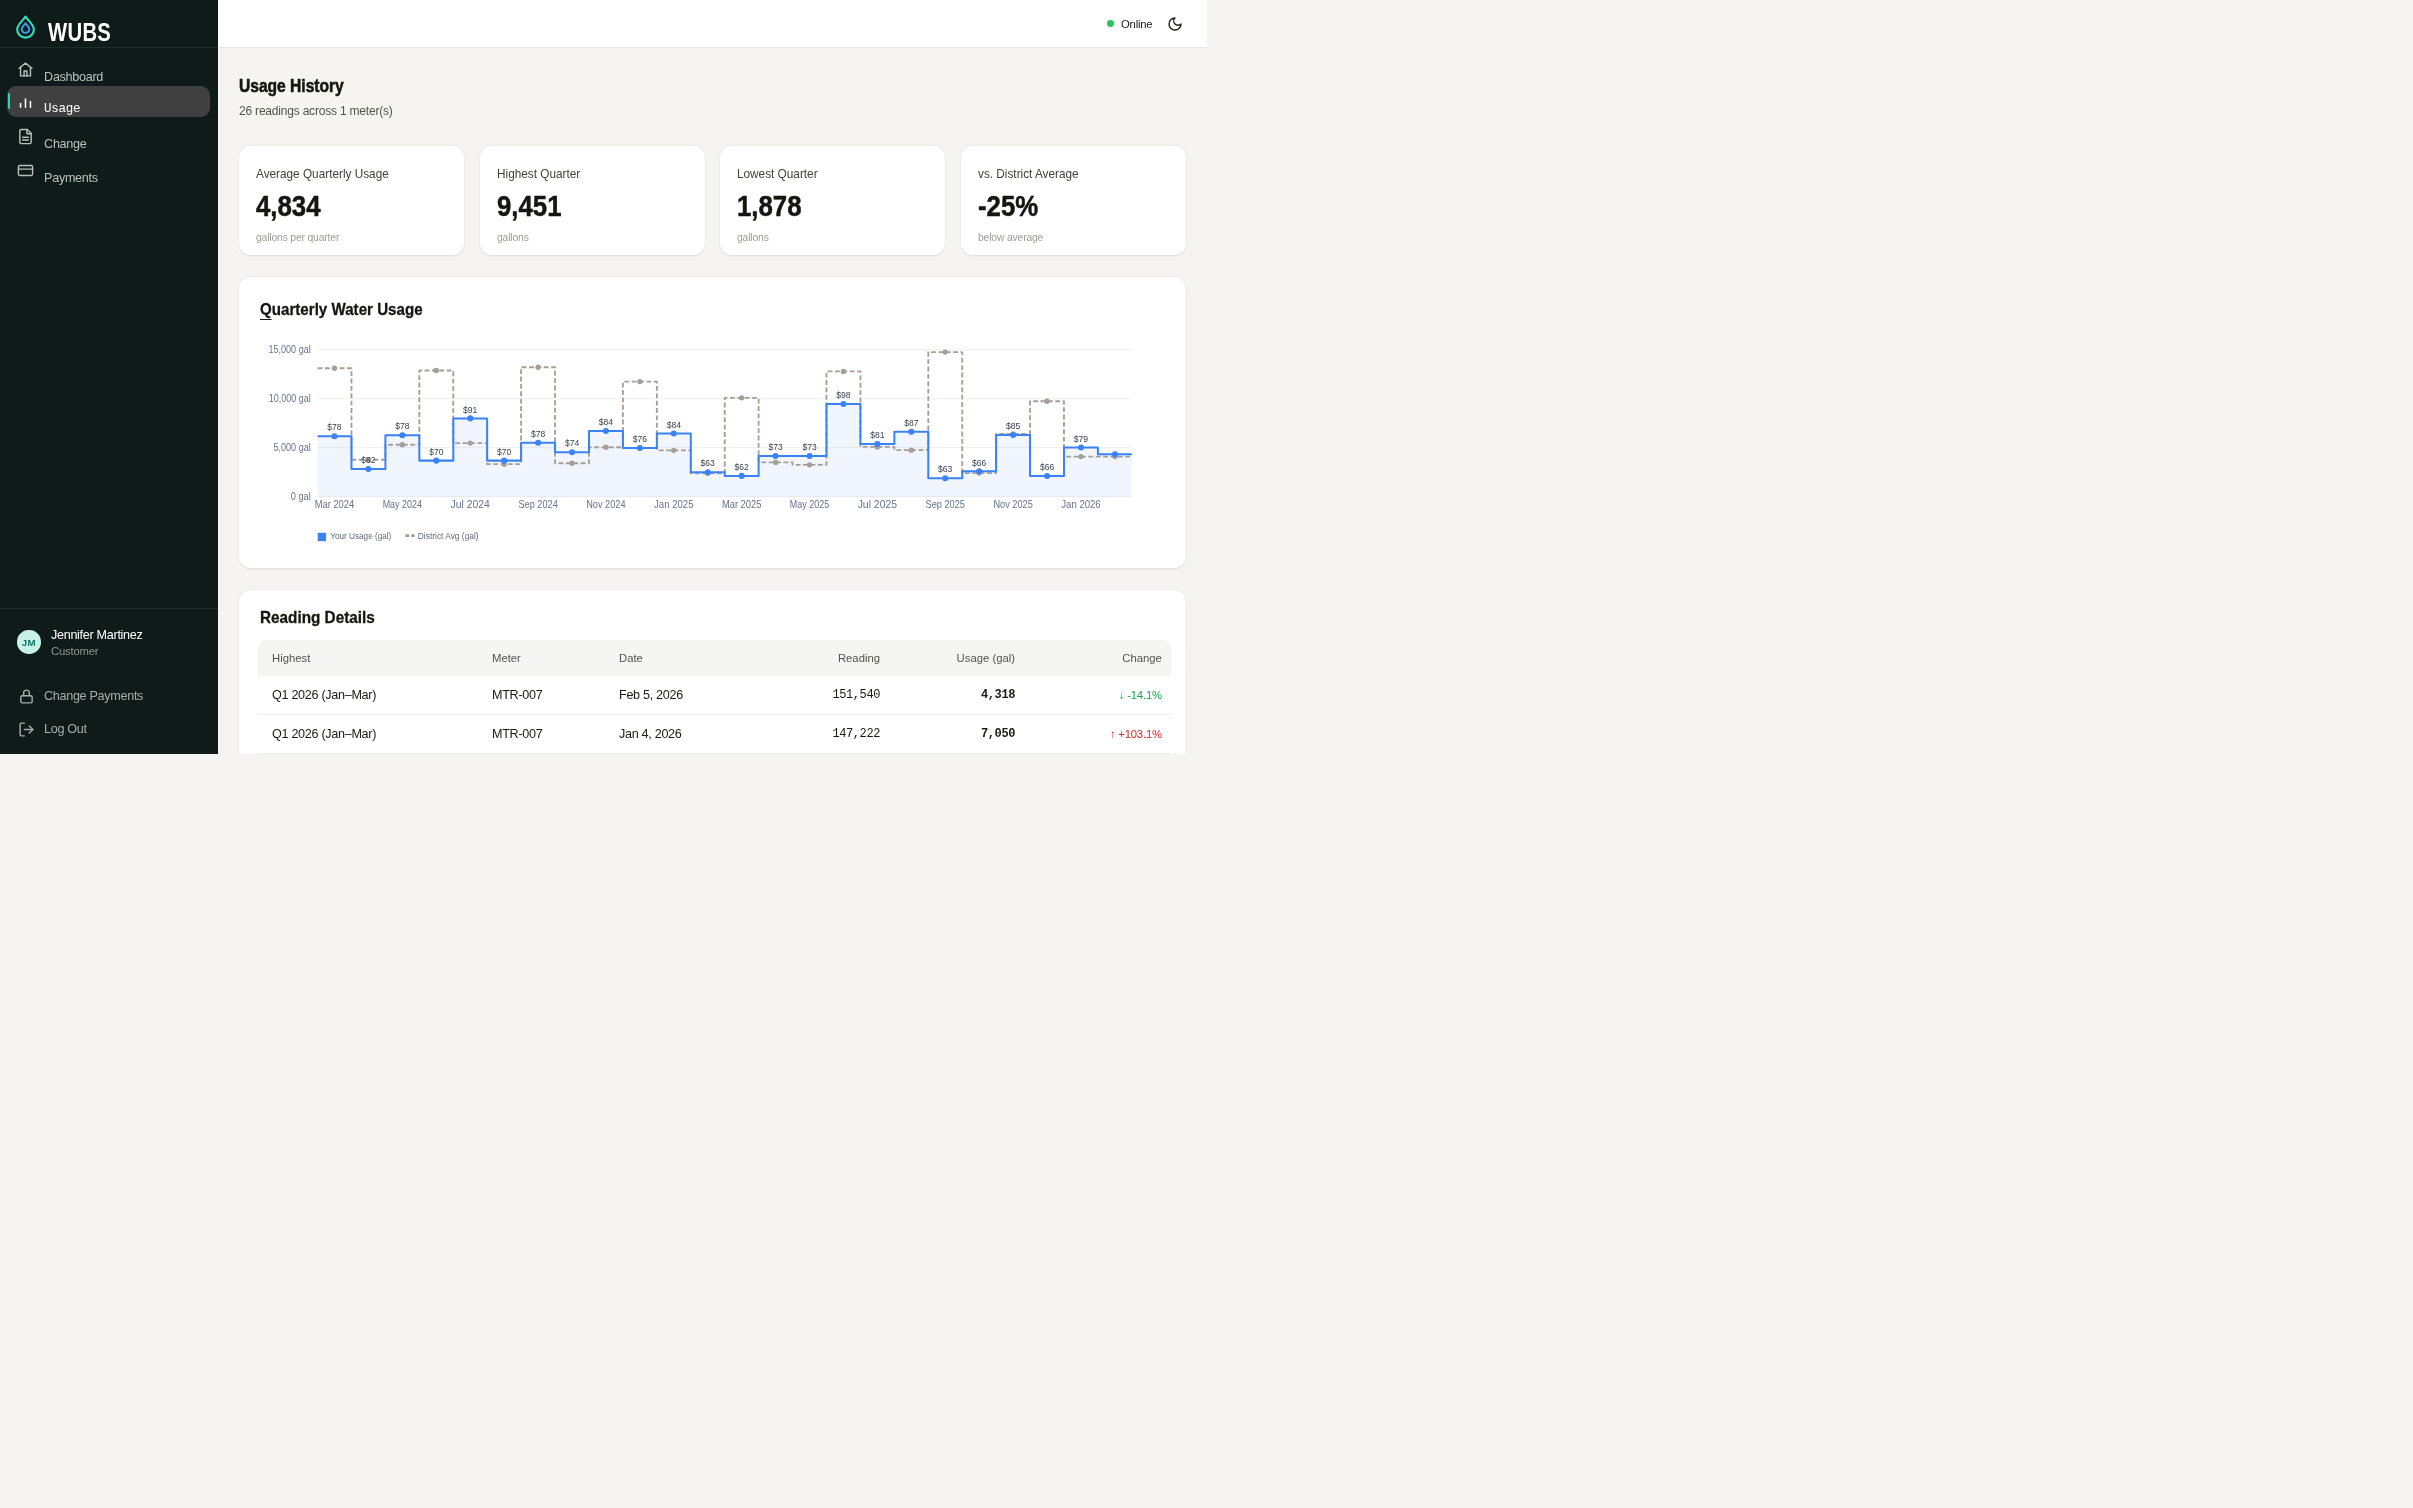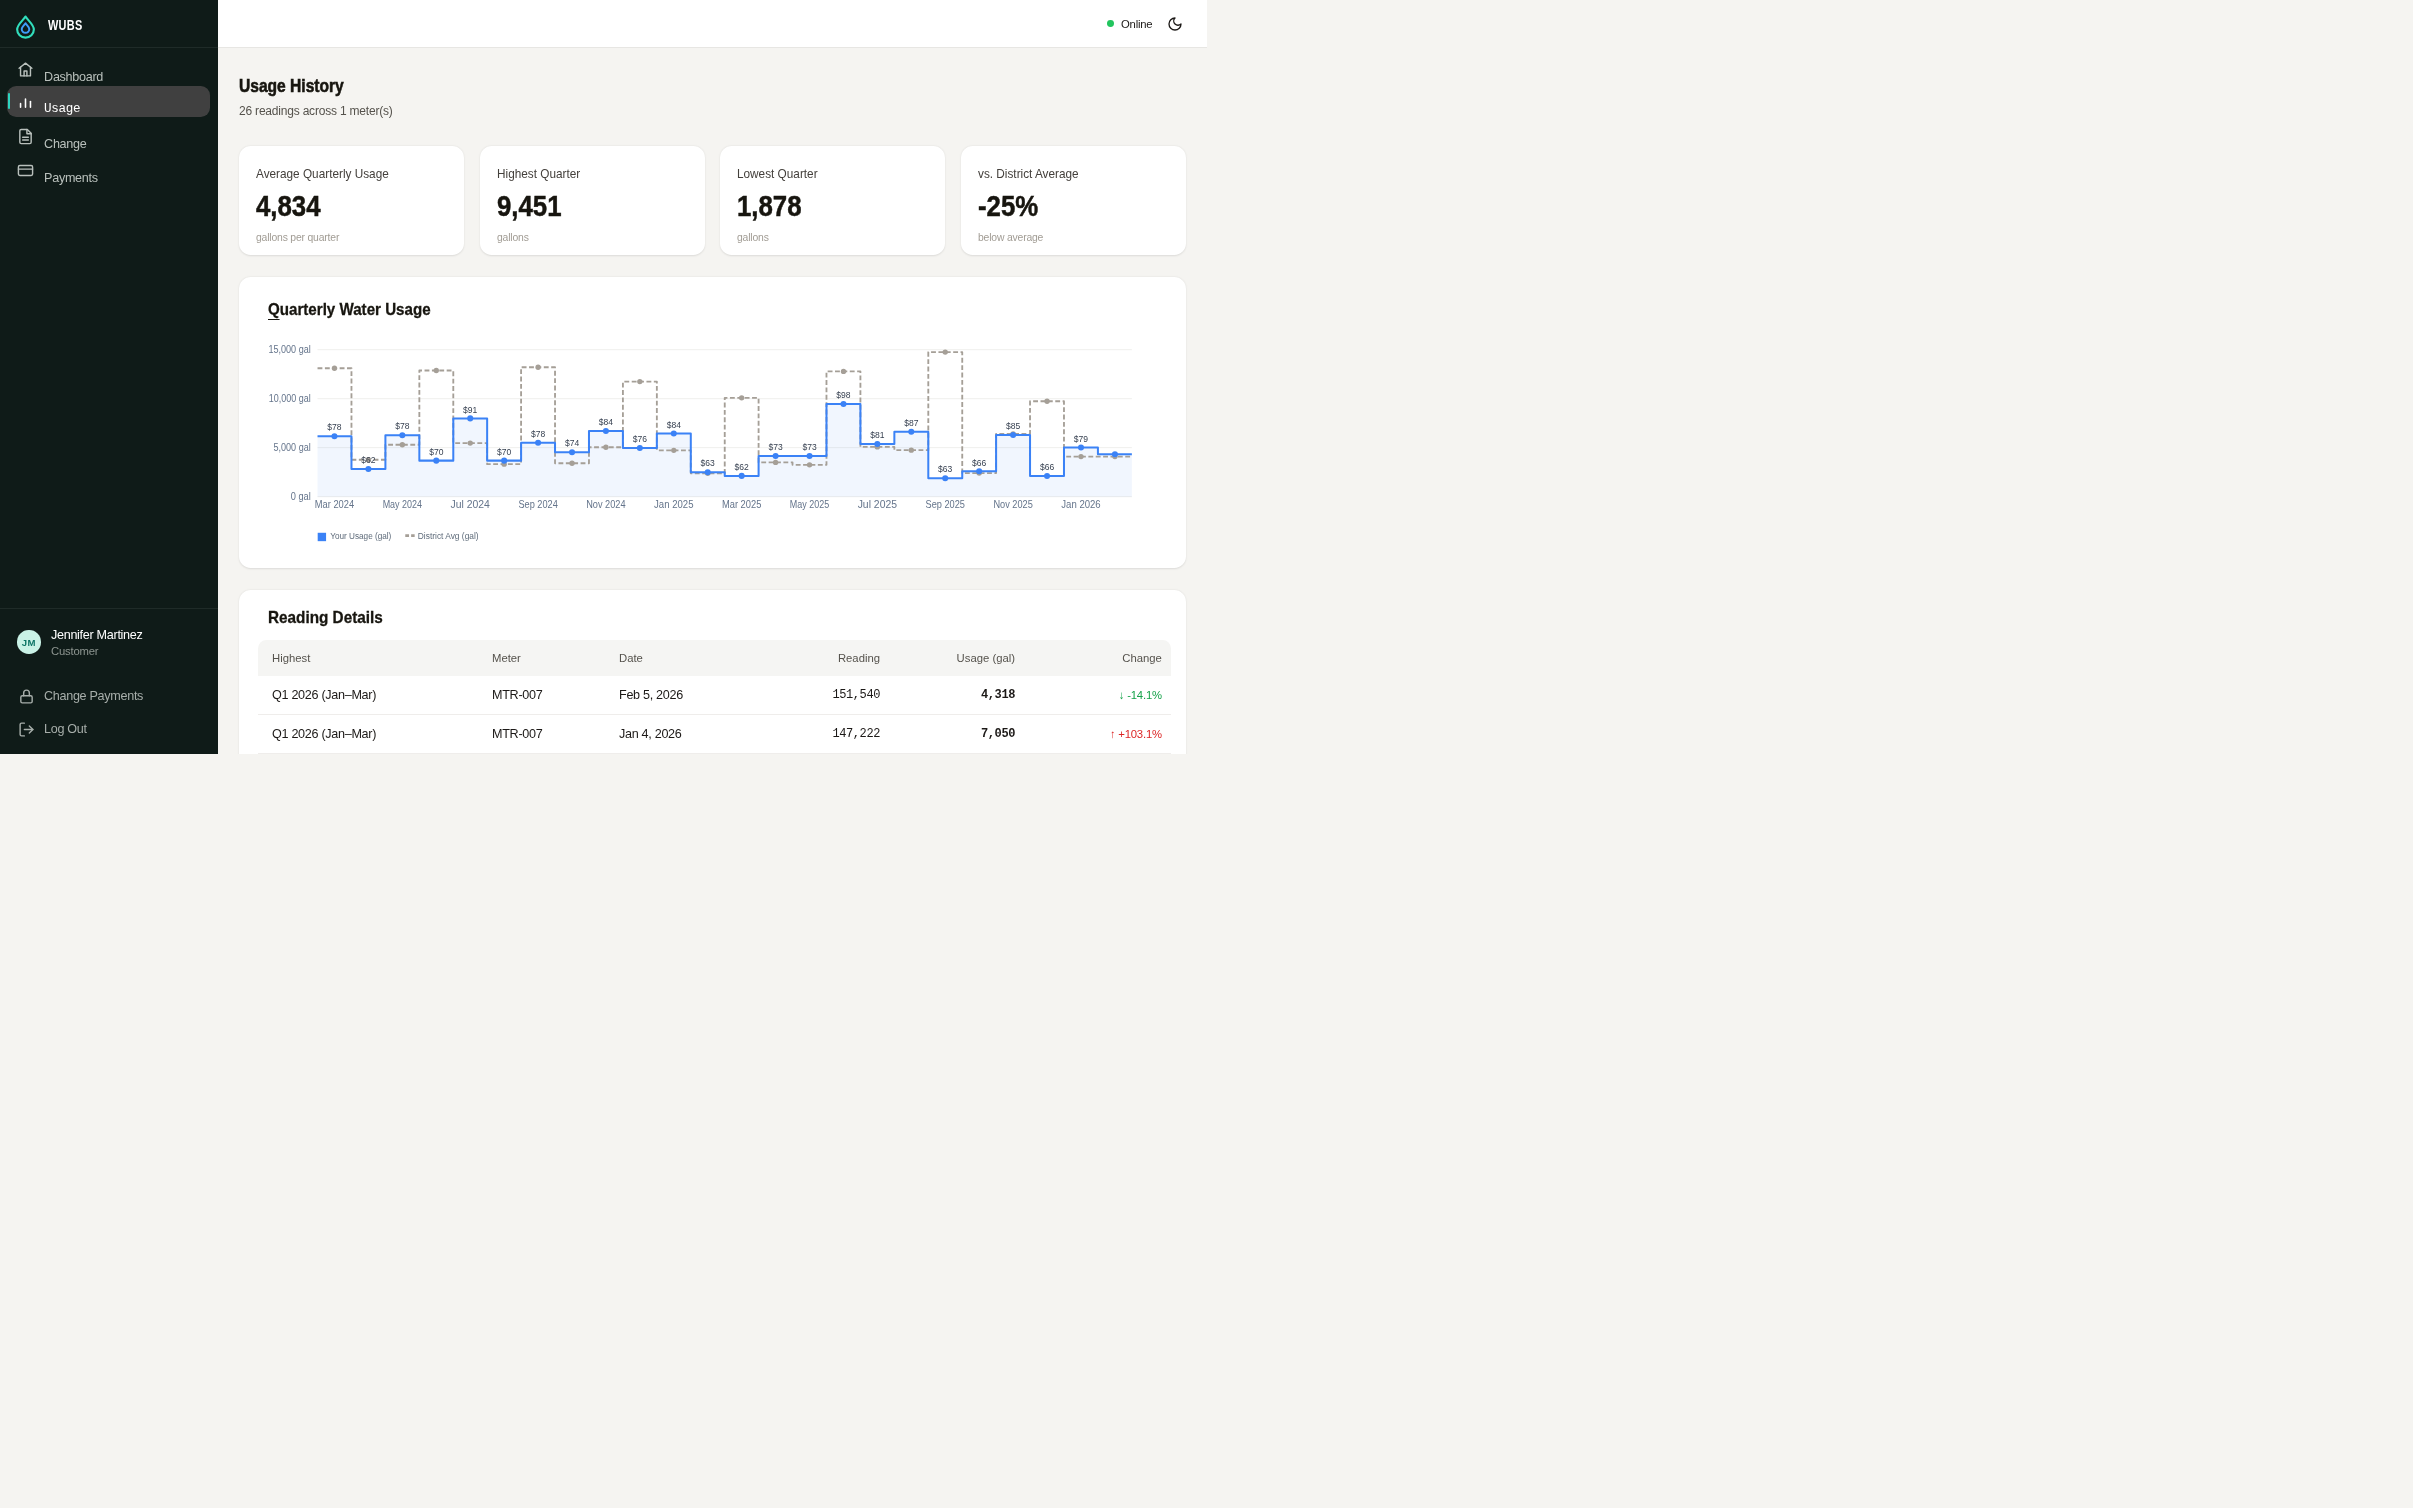--- a/index.html
+++ b/index.html
@@ -1,21 +1,21 @@
 <!DOCTYPE html>
 <html style="font-size:13.4px"><head><meta charset="utf-8"><style>
 * { margin:0; padding:0; box-sizing:border-box; }
 html,body { width:1207px; height:754px; overflow:hidden; }
 body { font-family:"Liberation Sans", sans-serif; background:#f5f4f1; position:relative; }
 .abs { position:absolute; }
 .sx { display:inline-block; transform-origin:left top; white-space:nowrap; }
 
 #sidebar { position:absolute; left:0; top:0; width:218px; height:754px; background:#0f1b18; }
 #sb-head { position:absolute; left:0; top:0; width:218px; height:48px; border-bottom:0.8px solid rgba(255,255,255,0.07); }
-#wubs { position:absolute; left:48px; top:17px; font-size:14px; font-weight:bold; color:#fff; letter-spacing:0.4px;}
+#wubs { position:absolute; left:48px; top:17px; font-size:26px; font-weight:bold; color:#fff; letter-spacing:0.4px;}
 .nav { position:absolute; left:7.1px; width:203px; height:31px; border-radius:9.2px; color:#b9c0bc; }
 .nav .ic { position:absolute; left:9.5px; top:6.9px; }
 .nav .tx { position:absolute; left:37px; top:16px; font-size:12.6px; letter-spacing:-0.3px; }
 .nav.active { background:#404040; color:#fff;font-family:Liberation Mono, monospace; }
 #acc-bar { position:absolute; left:7.5px; width:2.1px; height:16.3px; border-radius:2.5px; background:#2dd4bf; }
 #sb-foot-div { position:absolute; left:0; top:608px; width:218px; border-top:0.8px solid rgba(255,255,255,0.07); }
 #avatar { position:absolute; left:17px; top:630px; width:23.5px; height:23.5px; border-radius:50%; background:#c9f2e6; }
 #avatar span { position:absolute; left:0; top:6.5px; width:23.5px; text-align:center; font-size:9.6px; font-weight:bold; color:#0e7566; letter-spacing:0.3px;}
 #uname { position:absolute; left:51px; top:628px; font-size:12.6px; color:#fff; letter-spacing:-0.3px;}
 #urole { position:absolute; left:51px; top:645px; font-size:11.3px; color:#8d9590; letter-spacing:-0.2px;}
@@ -27,21 +27,21 @@
 #online-tx { position:absolute; left:1121px; top:17.6px; font-size:11.3px; color:#1c1917; letter-spacing:-0.2px;}
 
 #h1 { position:absolute; left:239px; top:75px; font-size:19px; font-weight:bold; color:#17150f; -webkit-text-stroke:0.6px #17150f; }
 #sub { position:absolute; left:239px; top:104px; font-size:12px; color:#55524c; letter-spacing:-0.2px;}
 
 .card { position:absolute; background:#fff; border-radius:11.7px; box-shadow:0 0.8px 2.5px rgba(0,0,0,0.07), 0 0.8px 1.7px rgba(0,0,0,0.04); }
 .stat { top:146px; width:225px; height:109px; }
 .stat .t { position:absolute; left:17px; top:19.5px; font-size:13.4px; color:#44403c; }
 .stat .n { position:absolute; left:17px; top:-15px; font-size:30px; font-weight:bold; color:#17150f; -webkit-text-stroke:0.5px #17150f; }
 .stat .c { position:absolute; left:17px; top:85px; font-size:11.3px; color:#a19c94; letter-spacing:-0.2px;}
-.sect-t { position:absolute; font-size:17px; font-weight:bold; color:#17150f;margin-left:8px; -webkit-text-stroke:0.3px #17150f; }
+.sect-t { position:absolute; font-size:17px; font-weight:bold; color:#17150f; -webkit-text-stroke:0.3px #17150f; }
 
 #thead { position:absolute; left:19px; top:50px; width:913px; height:36px; background:#f5f5f3; border-radius:8.4px 8.4px 0 0; font-size:11.3px; color:#55524c; }
 .trow { position:absolute; left:19px; width:913px; height:39px; border-bottom:0.8px solid #efedeb; font-size:12.6px; color:#1c1917; }
 .cell { position:absolute; top:50%; transform:translateY(-50%); white-space:nowrap; }
 .mono { font-family:"Liberation Mono", monospace; letter-spacing:-0.4px; }
 .right { text-align:left; }
 </style></head>
 <body>
 <div id="sidebar">
 <div id="sb-head"></div>

